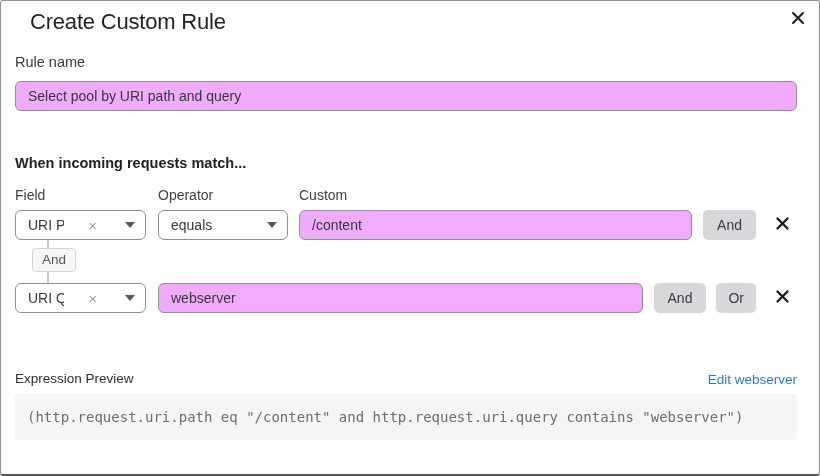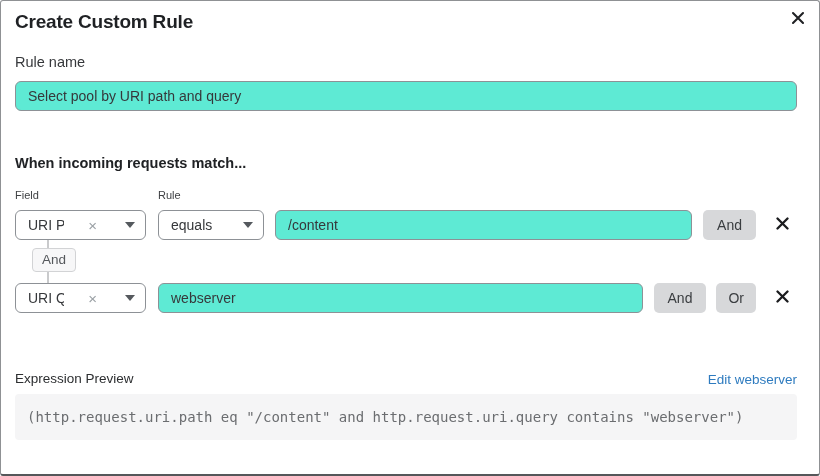--- a/index.html
+++ b/index.html
@@ -13,25 +13,26 @@
     background: #ffffff;
     border: 1px solid #8f9194;
     border-bottom: 2px solid #55575a;
     border-radius: 3px;
     padding: 10px 22px 0 14px;
     color: #313335;
     overflow: hidden;
   }
 
   .dialog-title {
-    font-size: 19px;
-    font-weight: 700;
+    font-size: 22px;
+    font-weight: 400;
     color: #1f2124;
     letter-spacing: -0.2px;
     line-height: 22px;
+    margin-left: 15px;
   }
 
   .close-btn {
     position: absolute;
     top: 8px;
     right: 11px;
     width: 20px;
     height: 20px;
     display: flex;
     align-items: center;
@@ -46,55 +47,55 @@
 
   .text-input {
     width: 100%;
     height: 30px;
     border: 1px solid #8d9196;
     border-radius: 6px;
     padding: 0 12px;
     font-family: "Liberation Sans", sans-serif;
     font-size: 14px;
     color: #36383b;
-    background: #5eead4;
+    background: #f0abfc;
     outline: none;
   }
   .rule-name-input { margin-top: 11px; }
 
   .match-heading {
     margin-top: 45px;
     font-size: 14.5px;
     font-weight: 700;
     color: #202225;
     line-height: 15px;
   }
 
-  .col-labels { display: flex; margin-top: 17px; font-size: 11px; color: #3f4144; line-height: 15px; }
+  .col-labels { display: flex; margin-top: 17px; font-size: 14px; color: #3f4144; line-height: 15px; }
   .col-label-field { width: 143px; }
   .col-label-operator { width: 141px; }
   .col-label-value { flex: 1; }
 
   .condition-row { display: flex; align-items: center; margin-top: 7px; }
   .condition-row.second { margin-top: 0; }
 
   .select-box {
     height: 30px;
     border: 1px solid #8d9196;
     border-radius: 6px;
     background: #fff;
     display: flex;
     align-items: center;
     padding: 0 10px 0 12px;
     font-size: 14px;
     color: #36383b;
     cursor: pointer;
   }
   .select-field { width: 131px; margin-right: 12px; gap: 20px; }
-  .select-operator { width: 106px; margin-right: 11px; }
+  .select-operator { width: 130px; margin-right: 11px; }
   .select-text { flex: 1; white-space: nowrap; overflow: hidden; }
   .select-clear { color: #9aa0a5; font-size: 15px; line-height: 1; margin: 0 8px 0 4px; cursor: pointer; }
   .caret { flex-shrink: 0; display: inline-flex; }
 
   .value-input { flex: 1; }
 
   .combinator-btn {
     height: 30px;
     padding: 0 14px;
     margin-left: 11px;
@@ -173,21 +174,22 @@
 
   
   <div class="section-label">Rule name</div>
   <input class="text-input rule-name-input" type="text" value="Select pool by URI path and query" style="">
 
   
   <div class="match-heading">When incoming requests match...</div>
 
   <div class="col-labels">
     <span class="col-label-field">Field</span>
-    <span class="col-label-value">Rule</span>
+    <span class="col-label-operator">Operator</span>
+    <span class="col-label-value">Custom</span>
   </div>
 
   
   <div class="condition-row">
     <div class="select-box select-field">
       <span class="select-text">URI Path</span>
       <span class="select-clear">×</span>
       <span class="caret">
         <svg width="10" height="6" viewBox="0 0 10 6">
             <polygon points="0,0 10,0 5,6" fill="#55595e"></polygon>

